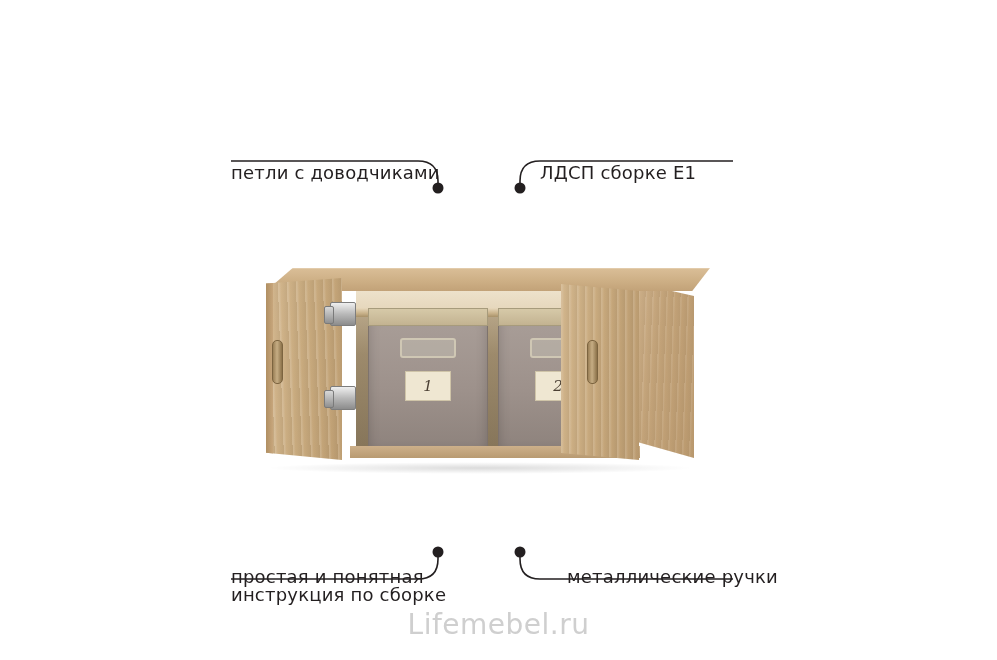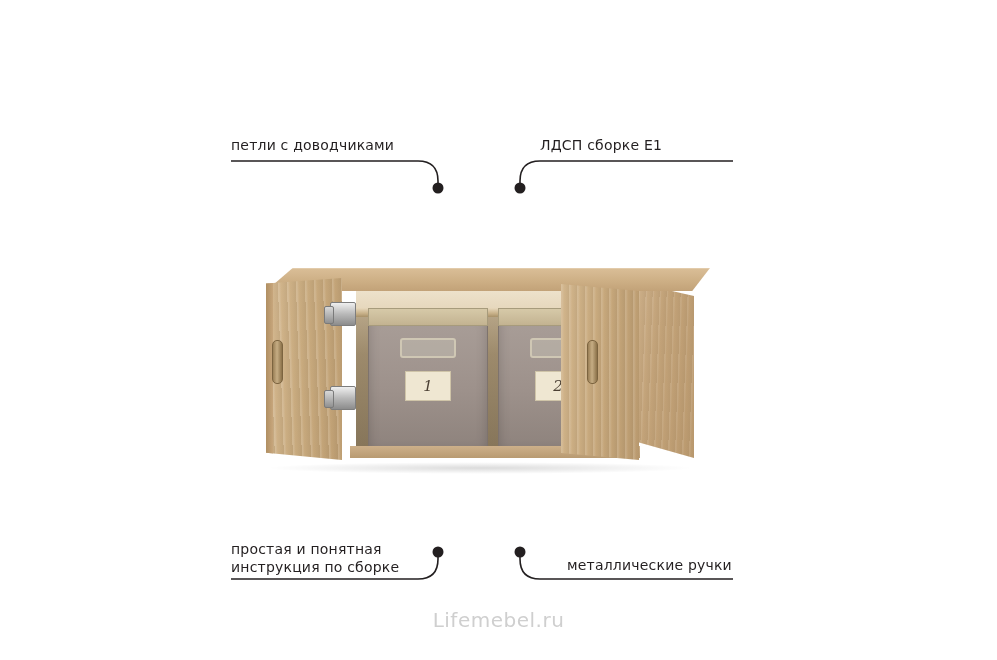--- a/index.html
+++ b/index.html
@@ -16,50 +16,51 @@
     height: 660px;
     background: #ffffff;
     overflow: hidden;
   }
 
   
   .callout-label {
     position: absolute;
     color: #231f20;
     font-family: "DejaVu Sans", sans-serif;
-    font-size: 14px;
+    font-size: 18px;
     letter-spacing: 0.2px;
     line-height: 18px;
     white-space: pre-line;
+    margin-top: 28px;
   }
   .callout-tl { left: 231px; top: 136px; }
   .callout-tr { left: 540px; top: 136px; }
   .callout-bl { left: 231px; top: 540px; }
-  .callout-br { left: 567px; top: 556px; }
+  .callout-br { left: 567px; top: 540px; }
 
   
   .leader-svg {
     position: absolute;
     left: 0;
     top: 0;
     width: 997px;
     height: 660px;
     pointer-events: none;
   }
 
   
   .watermark {
     position: absolute;
     left: 0;
     right: 0;
     top: 608px;
     text-align: center;
     color: #cfcfcf;
     font-family: "DejaVu Sans", sans-serif;
-    font-size: 20px;
+    font-size: 28px;
     letter-spacing: 0.5px;
   }
 
   
   .product {
     position: absolute;
     left: 250px;
     top: 268px;
     width: 460px;
     height: 205px;

